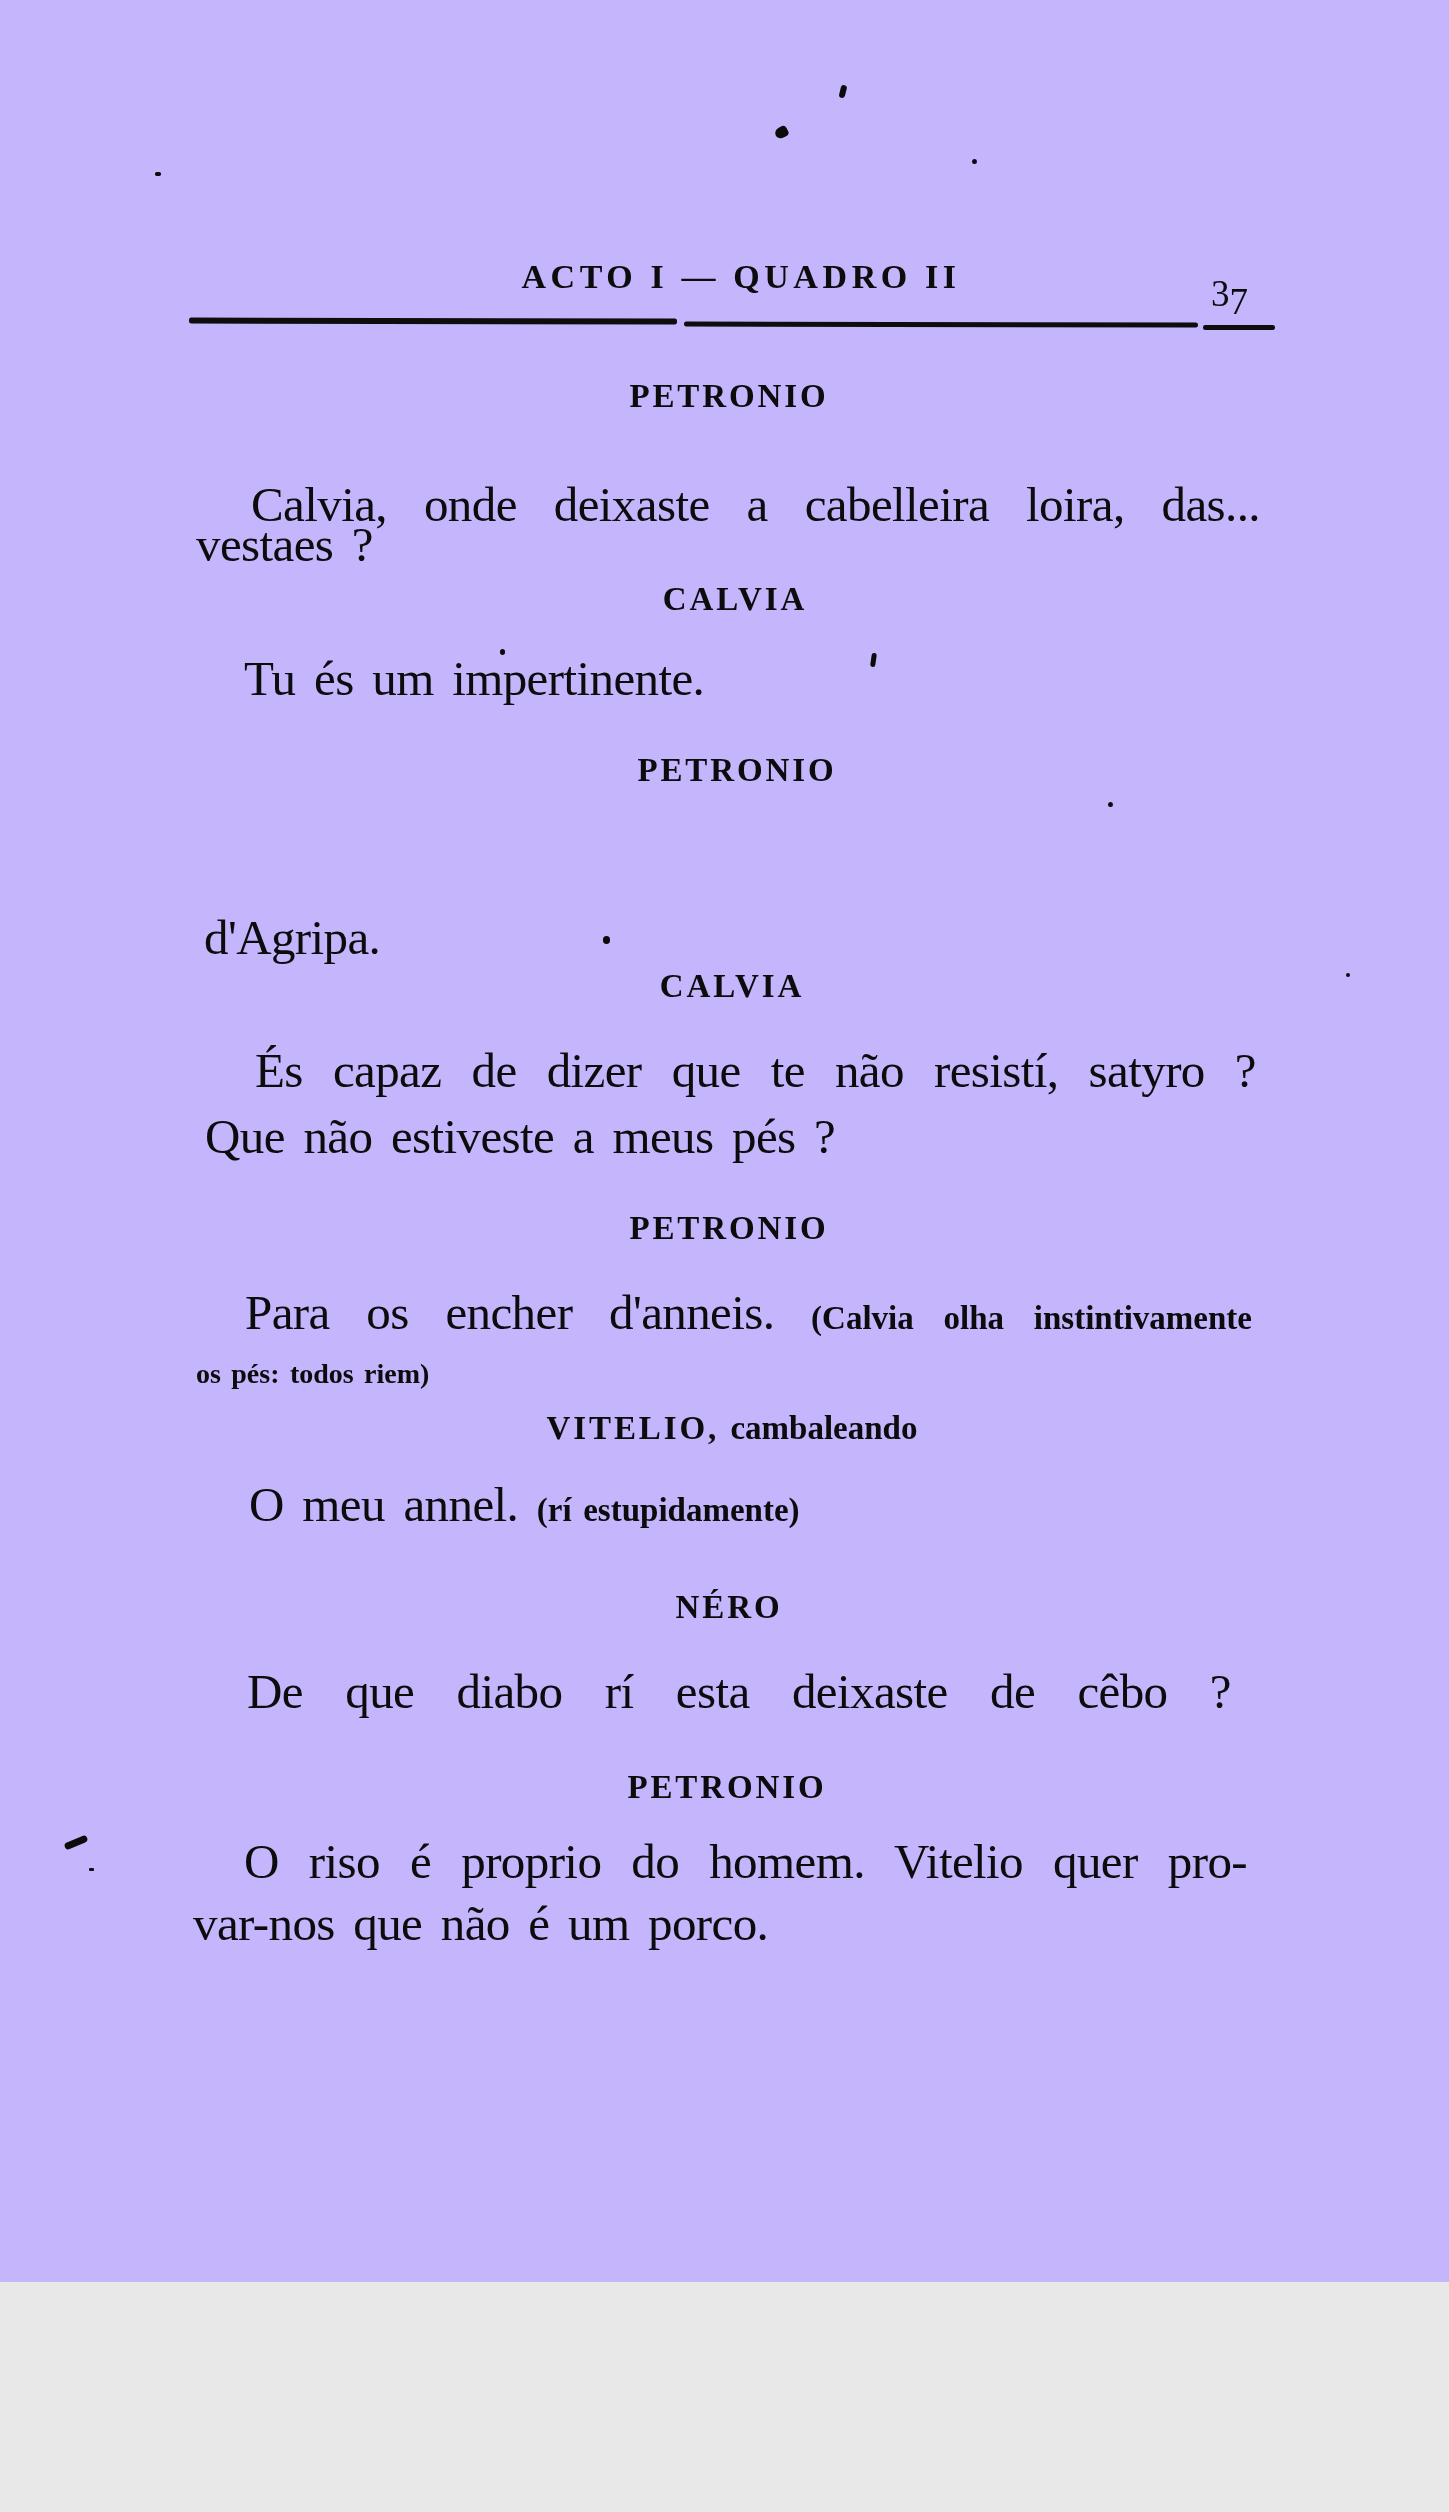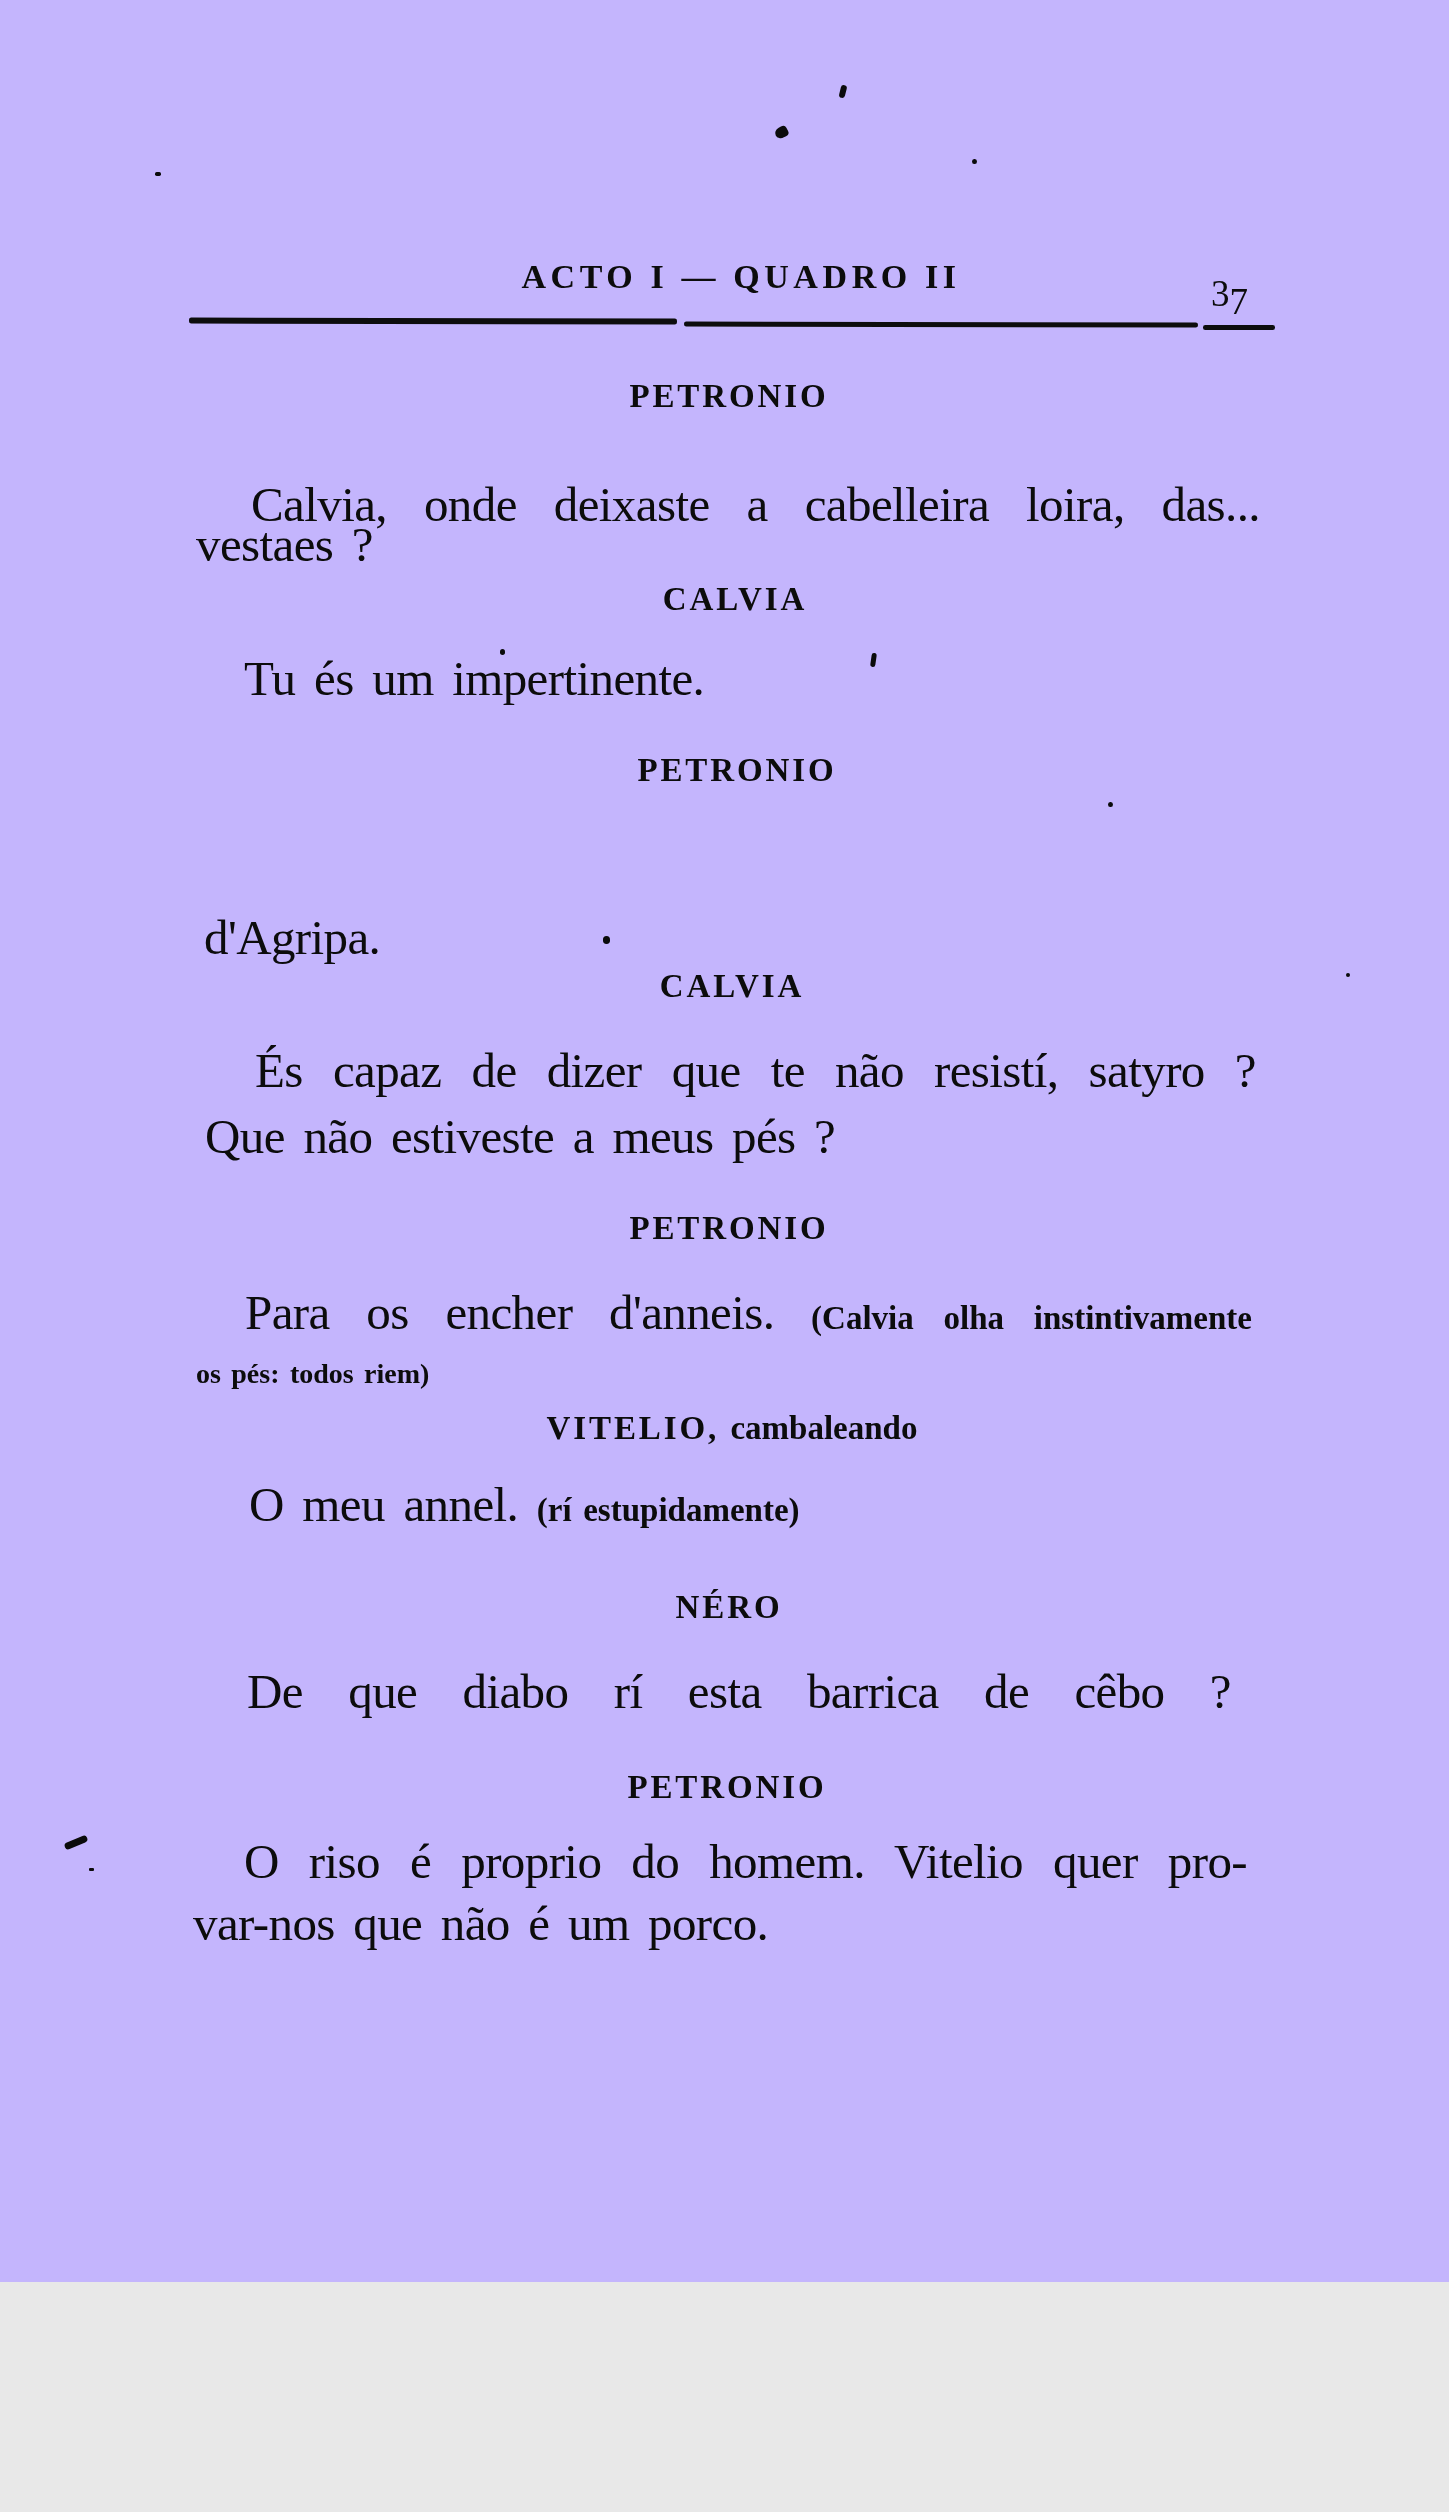--- a/index.html
+++ b/index.html
@@ -103,21 +103,21 @@
 
   <div class="speaker" style="left:732px;top:1410px;">
     <span>VITELIO,</span>
     <span class="dir">cambaleando</span>
   </div>
   <div class="bl" style="left:249px;top:1480px;">
     <span>O meu annel. </span><span class="stage">(rí estupidamente)</span>
   </div>
 
   <div class="speaker" style="left:729px;top:1589px;">NÉRO</div>
-  <div class="bl just" style="left:247px;top:1667px;width:984px;">De que diabo rí esta barrica de cêbo ?</div>
+  <div class="bl just" style="left:247px;top:1667px;width:984px;">De que diabo rí esta deixaste de cêbo ?</div>
 
   <div class="speaker" style="left:727px;top:1769px;">PETRONIO</div>
   <div class="bl" style="left:193px;top:1899px;">var-nos que não é um porco.</div>
   <div class="bl just" style="left:244px;top:1837px;width:1003px;">O riso é proprio do homem. Vitelio quer pro-</div>
 
   <div class="speck" style="left:840px;top:85px;width:6.3px;height:12.6px;border-radius:3.4px;transform:rotate(14deg);"></div>
   <div class="speck" style="left:775px;top:127px;width:12.6px;height:11px;border-radius:60% 40% 40% 60%;transform:rotate(-28deg);"></div>
   <div class="speck" style="left:972px;top:159px;width:4.6px;height:5.2px;border-radius:50%;"></div>
   <div class="speck" style="left:155px;top:172px;width:6.3px;height:4px;border-radius:1.7px;"></div>
   <div class="speck" style="left:500px;top:649px;width:5.2px;height:5.7px;border-radius:50%;"></div>

